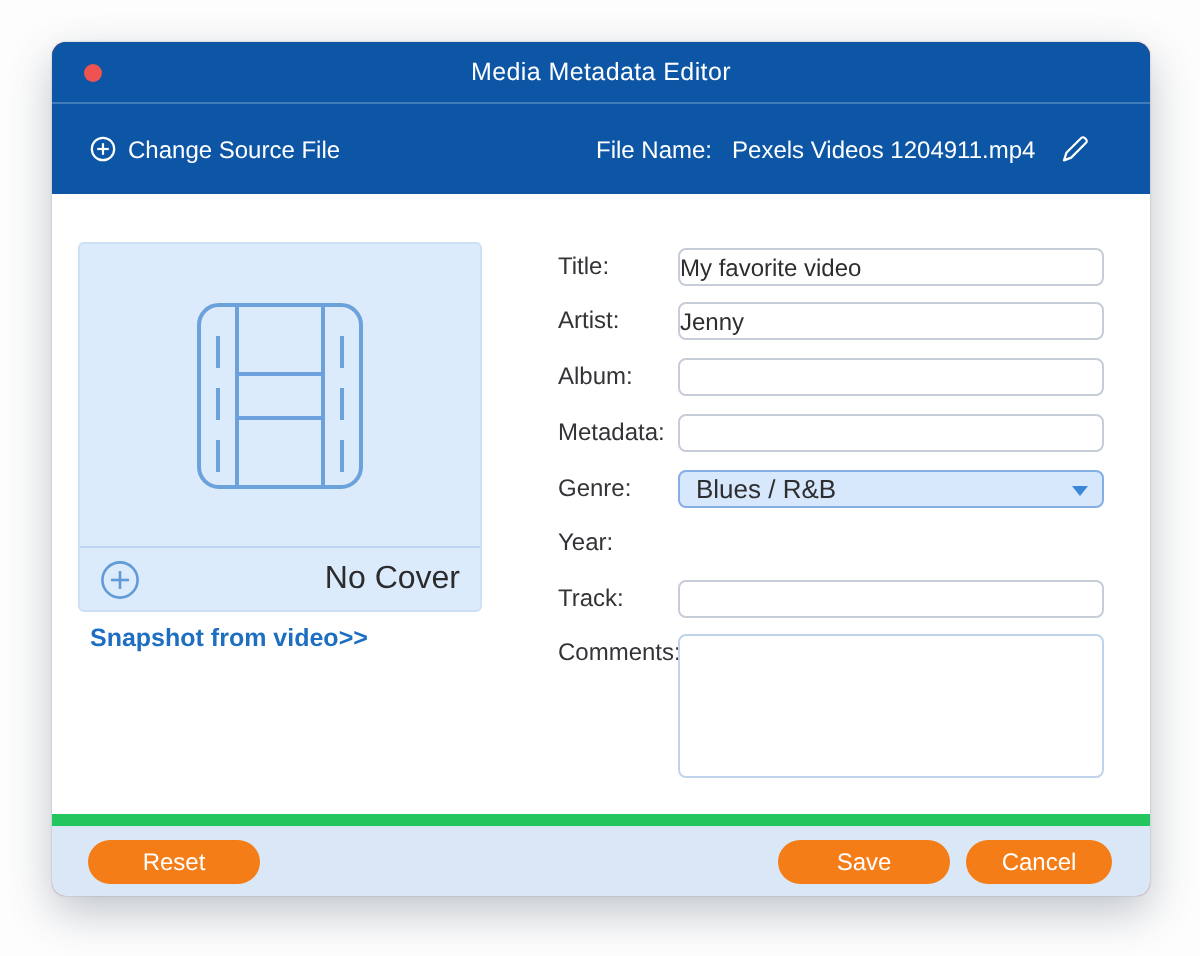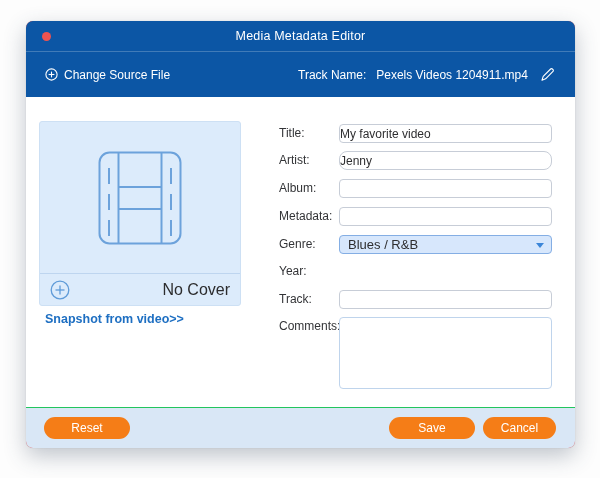--- a/index.html
+++ b/index.html
@@ -96,21 +96,21 @@
   }
   .form-textarea {
     position:absolute; left:313px; top:220px; width:213px; height:72px;
     border:1px solid #bfd4ec; border-radius:4px;
     padding:5px 8px; font-family:inherit; font-size:12px; color:#2e2e30;
     resize:none; outline:none; background:#ffffff;
   }
   
   .footer {
     position:absolute; left:0; top:386px; right:0; height:41px;
-    background:#d9e7f6; border-top:1px solid #22c55e;
+    background:#d9e7f6; border-top:6px solid #22c55e;
     border-radius:0 0 7px 7px;
     display:flex; align-items:center; padding:0 19px 0 18px;
   }
   .btn {
     height:22px; border:none; border-radius:11px;
     background:#f57d17; color:#ffffff;
     font-family:inherit; font-size:12px; font-weight:500;
     cursor:pointer; display:flex; align-items:center; justify-content:center;
   }
   .btn-reset { width:86px; }
@@ -132,21 +132,21 @@
     <div class="subheader">
       <div class="change-source">
         <svg width="13" height="13" viewBox="0 0 13 13">
           <circle cx="6.5" cy="6.5" r="5.6" fill="none" stroke="#ffffff" stroke-width="1.1"></circle>
           <line x1="3.6" y1="6.5" x2="9.4" y2="6.5" stroke="#ffffff" stroke-width="1.1"></line>
           <line x1="6.5" y1="3.6" x2="6.5" y2="9.4" stroke="#ffffff" stroke-width="1.1"></line>
         </svg>
         <span>Change Source File</span>
       </div>
       <div class="filename-group">
-        <span>Track Name:</span>
+        <span>File Name:</span>
         <span class="fn-value">Pexels Videos 1204911.mp4</span>
         <svg class="edit-pencil" width="15" height="15" viewBox="0 0 15 15">
           <path d="M2 13.2 L3.2 9.4 L10.6 2 a1.25 1.25 0 0 1 1.77 0 l0.63 0.63 a1.25 1.25 0 0 1 0 1.77 L5.6 11.8 Z" fill="none" stroke="#ffffff" stroke-width="1.1" stroke-linejoin="round"></path>
         </svg>
       </div>
     </div>
 
     <div class="content">
 
       <div class="cover-panel">
@@ -174,21 +174,21 @@
           <span class="no-cover">No Cover</span>
         </div>
       </div>
 
       <a class="snapshot-link">Snapshot from video&gt;&gt;</a>
 
       <span class="form-label" style="top:29px">Title:</span>
       <input class="form-input" style="top: 27px;" value="My favorite video">
 
       <span class="form-label" style="top:56px">Artist:</span>
-      <input class="form-input" style="top: 54px; border-radius: 8px;" value="Jenny">
+      <input class="form-input" style="top: 54px;" value="Jenny">
 
       <span class="form-label" style="top:84px">Album:</span>
       <input class="form-input" style="top: 82px;" value="">
 
       <span class="form-label" style="top:112px">Metadata:</span>
       <input class="form-input" style="top: 110px;" value="">
 
       <span class="form-label" style="top:140px">Genre:</span>
       <div class="genre-select" style="top:138px">
         <span>Blues / R&amp;B</span>

